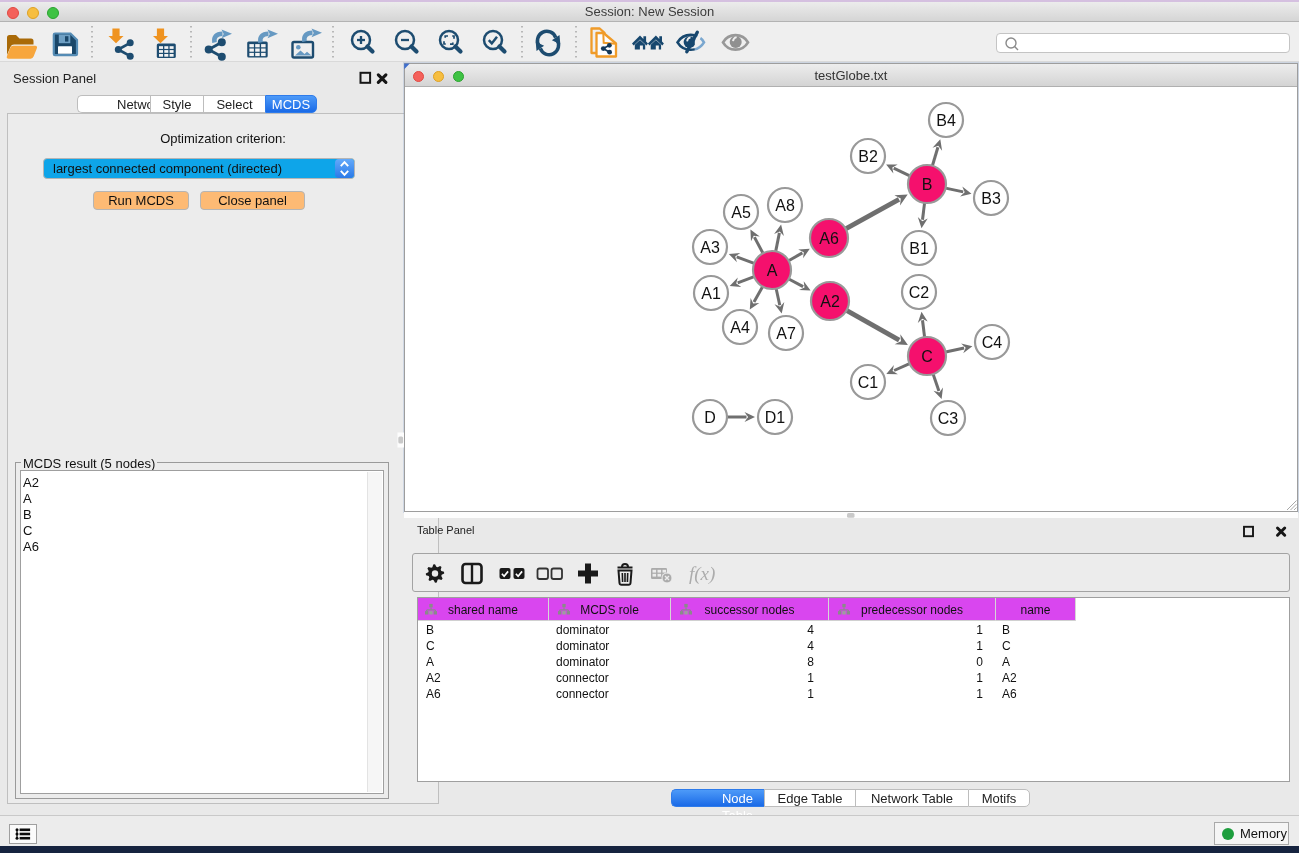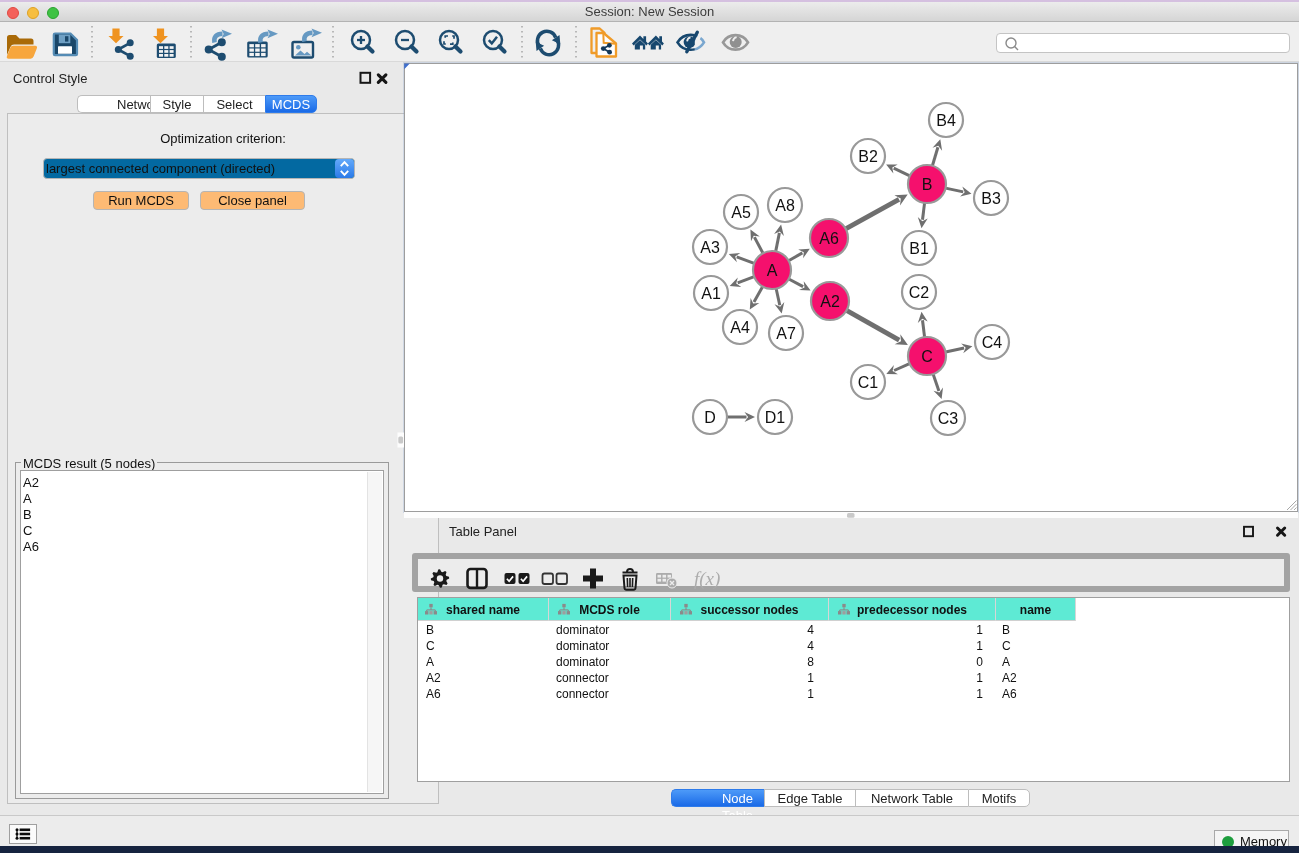--- a/index.html
+++ b/index.html
@@ -22,57 +22,57 @@
 #cp-title { position:absolute; left:13px; top:71px; font-size:13px; color:#222; }
 #cp-tabs { position:absolute; left:77px; top:95px; height:18px; display:flex; }
 .tab { height:18px; line-height:17px; font-size:13px; color:#222; background:#fff;
   border:1px solid #bdbdbd; border-right:none; text-align:center; }
 .tab:first-child { border-radius:5px 0 0 5px;padding-left:39px; }
 .tab:last-child { border-radius:0 5px 5px 0; border-right:1px solid #bdbdbd; }
 .tab.sel { background:linear-gradient(#4d9af8,#1a6ae7); color:#fff; border-color:#2e7bea; }
 #cp-body { position:absolute; left:7px; top:113px; width:432px; height:691px;
   background:#ececec; border:1px solid #bfbfbf; }
 #opt-label { position:absolute; left:0; width:100%; top:17px; text-align:center; font-size:13px; color:#111; }
-#dropdown { position:absolute; left:35px; top:44px; width:312px; height:21px; background:#0369a1;
-  border:1px solid #b5b5b5; border-radius:4px; font-size:13px; line-height:19px; color:#111; padding-left:2px; }
+#dropdown { position:absolute; left:35px; top:44px; width:312px; height:21px; background:#0ea5e9;
+  border:1px solid #b5b5b5; border-radius:4px; font-size:13px; line-height:19px; color:#111; padding-left:9px; }
 #dd-step { position:absolute; right:0px; top:0px; width:19px; height:19px; border-radius:4px;
   background:linear-gradient(#64a9fa,#2a7ae8); }
 .btn { position:absolute; height:19px; background:#fdba74; border:1px solid #b5b5b5; border-radius:4px;
   font-size:13px; color:#111; text-align:center; line-height:17px; }
 #fieldset { position:absolute; left:7px; top:348px; width:374px; height:337px; border:1px solid #9a9a9a; }
 #fs-label { position:absolute; left:5px; top:-7px; background:#ececec; font-size:13px; color:#111; padding:0 2px; }
 #fs-list { position:absolute; left:4px; top:7px; right:4px; bottom:4px; background:#fff; border:1px solid #9f9f9f;
   font-size:13px; color:#111; padding:4px 0 0 2px; line-height:16px; }
 #fs-scroll { position:absolute; right:1px; top:1px; width:15px; bottom:1px; background:#f6f6f6; border-left:1px solid #e3e3e3; }
 
 
 #netwin { position:absolute; left:404px; top:63px; width:894px; height:449px;
   background:#fff; border:1px solid #9d9d9d; box-shadow:0 0 0 1px rgba(120,150,200,0.25); }
 #net-titlebar { position:absolute; left:0; top:0; width:100%; height:23px;
   background:linear-gradient(#ededed,#d4d4d4); border-bottom:1px solid #b0b0b0; }
 #net-titlebar .title { position:absolute; left:0; right:0; top:4px; text-align:center; font-size:13px; color:#333; }
 .nlight { position:absolute; top:7px; width:11px; height:11px; border-radius:50%; }
 
 
-#tp-title { position:absolute; left:417px; top:524px; font-size:13px; color:#222;margin-left:32px; }
+#tp-title { position:absolute; left:417px; top:524px; font-size:11px; color:#222; }
 #tp-toolbar { position:absolute; left:412px; top:553px; width:878px; height:39px;
-  background:#ececec; border:6px solid #a3a3a3; border-radius:3px; }
+  background:#ececec; border:1px solid #a3a3a3; border-radius:3px; }
 #tp-table { position:absolute; left:417px; top:597px; width:873px; height:185px; background:#fff; border:1px solid #9f9f9f; }
-#tp-header { position:absolute; left:0; top:0; width:658px; height:23px; background:#5eead4;
-  border-bottom:1px solid #d0d0d0; font-size:12px; color:#111;font-weight:bold; }
+#tp-header { position:absolute; left:0; top:0; width:658px; height:23px; background:#d946ef;
+  border-bottom:1px solid #d0d0d0; font-size:12px; color:#111; }
 .th { position:absolute; top:0; height:23px; border-right:1px solid #d6d6d6; }
 .th span { position:absolute; left:0; right:0; top:5px; text-align:center; }
 .row { position:absolute; font-size:12px; color:#111; height:16px; }
 #tp-tabs { position:absolute; left:671px; top:789px; height:18px; display:flex; }
 
 
 #statusbar { position:absolute; left:0; top:815px; width:1299px; height:31px; background:#ececec; border-top:1px solid #c9c9c9; }
 #side-btn { position:absolute; left:9px; top:824px; width:28px; height:20px; background:#fbfbfb; border:1px solid #9f9f9f; }
 #memory { position:absolute; left:1214px; top:822px; width:75px; height:23px; background:#f5f5f5; border:1px solid #a9a9a9;
-  font-size:13px; color:#111; line-height:21px; padding-left:25px;margin-top:8px; }
+  font-size:13px; color:#111; line-height:21px; padding-left:25px; }
 #memdot { position:absolute; left:7px; top:5px; width:12px; height:12px; border-radius:50%; background:#1e9e3e; }
 #darkstrip { position:absolute; left:0; top:846px; width:1299px; height:7px; background:#16233f; }
 </style>
 </head>
 <body>
 
 <div id="toolbarbg"></div>
 <div id="titlebar">
   <div class="title">Session: New Session</div>
   <div class="light" id="l-red"></div>
@@ -149,21 +149,21 @@
 <path d="M733,19.2 q0.4,-3.4 3.6,-4.1" fill="none" stroke="#efefef" stroke-width="1.9"></path>
 </g></svg>
   </div>
 <div id="search">
     <svg width="18" height="18" style="position:absolute;left:6px;top:1px;">
 <circle cx="8" cy="8" r="5" fill="none" stroke="#8a8a8a" stroke-width="1.4"></circle>
 <line x1="11.6" y1="11.6" x2="15" y2="15" stroke="#8a8a8a" stroke-width="1.4"></line>
     </svg>
   </div>
 
-<div id="cp-title">Control Style</div>
+<div id="cp-title">Session Panel</div>
 <div id="cp-tabs">
   <div class="tab" style="width:73px;">Network</div>
     <div class="tab" style="width:53px;">Style</div>
     <div class="tab" style="width:62px;">Select</div>
     <div class="tab sel" style="width:52px;">MCDS</div>
 </div>
 <div id="cp-body">
   <div id="opt-label">Optimization criterion:</div>
   <div id="dropdown">largest connected component (directed)<div id="dd-step">
         <svg width="19" height="19" style="position:absolute;left:0;top:0;">
@@ -175,20 +175,26 @@
   <div class="btn" style="left:192px; top:77px; width:105px;">Close panel</div>
   <div id="fieldset">
     <div id="fs-label">MCDS result (5 nodes)</div>
     <div id="fs-list">A2<br>A<br>B<br>C<br>A6
       <div id="fs-scroll"></div>
     </div>
   </div>
 </div>
 
 <div id="netwin">
+  <div id="net-titlebar">
+    <div class="title">testGlobe.txt</div>
+    <div class="nlight" style="left:8px;background:#f4615b;border:0.5px solid #e14942;"></div>
+    <div class="nlight" style="left:28px;background:#f6be40;border:0.5px solid #dfa123;"></div>
+    <div class="nlight" style="left:48px;background:#3fc244;border:0.5px solid #2aa32f;"></div>
+  </div>
   <svg id="graph" width="892" height="425" style="position:absolute;left:0;top:23px;">
 <line x1="349.2" y1="189.7" x2="332.7" y2="195.9" stroke="#6f6f6f" stroke-width="3.0"></line>
 <path d="M324.7,198.9 L332.8,190.6 L331.2,196.5 L336.3,199.9 Z" fill="#6f6f6f"></path>
 <line x1="349.2" y1="176.4" x2="331.7" y2="169.9" stroke="#6f6f6f" stroke-width="3.0"></line>
 <path d="M323.8,167.0 L335.3,165.9 L330.2,169.4 L331.9,175.3 Z" fill="#6f6f6f"></path>
 <line x1="357.7" y1="199.6" x2="349.0" y2="215.1" stroke="#6f6f6f" stroke-width="3.0"></line>
 <path d="M344.8,222.6 L345.6,211.0 L348.2,216.5 L354.3,215.9 Z" fill="#6f6f6f"></path>
 <line x1="358.0" y1="166.2" x2="349.4" y2="150.1" stroke="#6f6f6f" stroke-width="3.0"></line>
 <path d="M345.4,142.6 L354.8,149.5 L348.7,148.8 L346.0,154.3 Z" fill="#6f6f6f"></path>
 <line x1="371.1" y1="201.5" x2="374.8" y2="218.2" stroke="#6f6f6f" stroke-width="3.0"></line>

